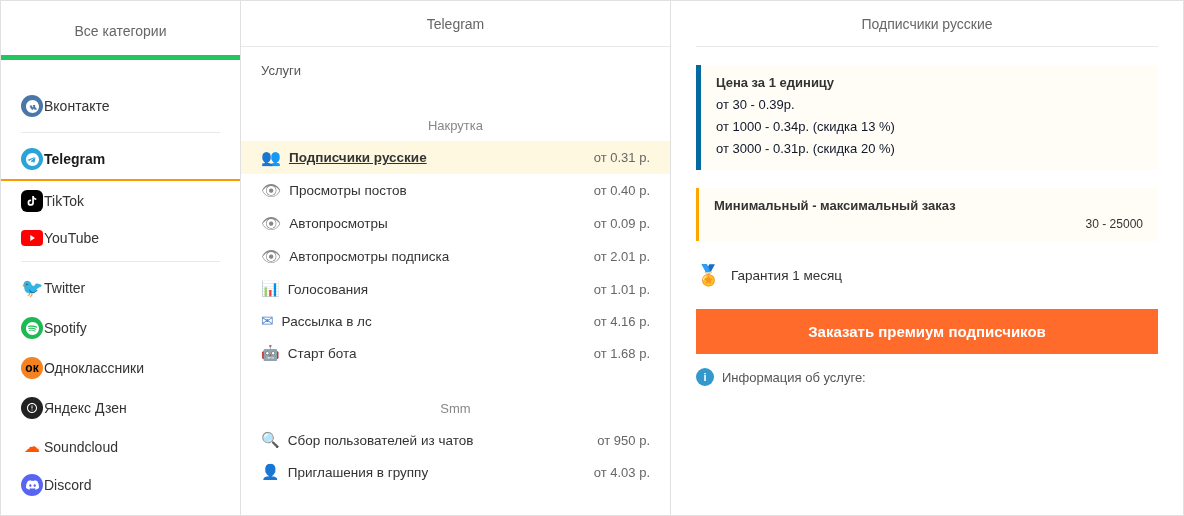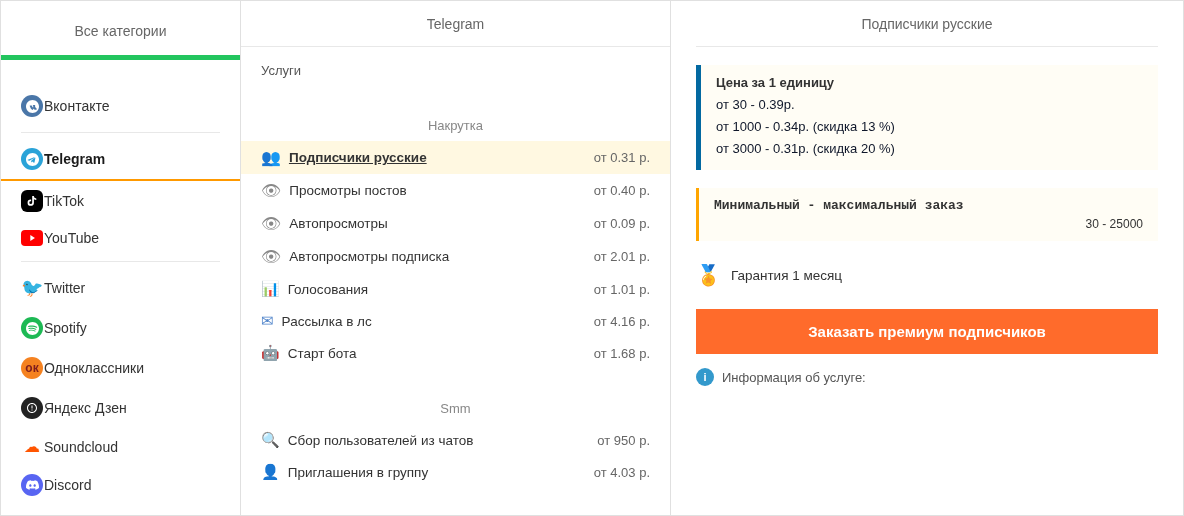--- a/index.html
+++ b/index.html
@@ -139,21 +139,20 @@
       border-left: 3px solid #ffa500;
       padding: 10px 15px;
       margin-bottom: 18px;
       background: #fffdf5;
     }
     .minmax-box .minmax-label {
       font-size: 13px;
       font-weight: bold;
       color: #333;
       margin-bottom: 4px;
-      font-family: Liberation Mono, monospace;
     }
     .minmax-box .minmax-val {
       font-size: 12px;
       color: #333;
       text-align: right;
     }
     .guarantee-row {
       display: flex;
       align-items: center;
       gap: 10px;
@@ -255,21 +254,21 @@
     <div class="sidebar-item">
       <span style="width:22px;height:22px;background:#1db954;border-radius:50%;display:inline-flex;align-items:center;justify-content:center;flex-shrink:0;">
         <svg width="13" height="13" viewBox="0 0 24 24" fill="white">
             <path d="M12 0C5.4 0 0 5.4 0 12s5.4 12 12 12 12-5.4 12-12S18.66 0 12 0zm5.521 17.34c-.24.359-.66.48-1.021.24-2.82-1.74-6.36-2.101-10.561-1.141-.418.122-.779-.179-.899-.539-.12-.421.18-.78.54-.9 4.56-1.021 8.52-.6 11.64 1.32.42.18.479.659.301 1.02zm1.44-3.3c-.301.42-.841.6-1.262.3-3.239-1.98-8.159-2.58-11.939-1.38-.479.12-1.02-.12-1.14-.6-.12-.48.12-1.021.6-1.141C9.6 9.9 15 10.561 18.72 12.84c.361.181.54.78.241 1.2zm.12-3.36C15.24 8.4 8.82 8.16 5.16 9.301c-.6.179-1.2-.181-1.38-.721-.18-.601.18-1.2.72-1.381 4.26-1.26 11.28-1.02 15.721 1.621.539.3.719 1.02.419 1.56-.299.421-1.02.599-1.559.3z"></path>
           </svg>
       </span>
       <span>Spotify</span>
     </div>
 
     <div class="sidebar-item">
-      <span style="width:22px;height:22px;background:#f58220;border-radius:50%;display:inline-flex;align-items:center;justify-content:center;flex-shrink:0;font-size:12px;color:#7f1d1d;font-weight:bold;">ок</span>
+      <span style="width:22px;height:22px;background:#f58220;border-radius:50%;display:inline-flex;align-items:center;justify-content:center;flex-shrink:0;font-size:12px;color:#000000;font-weight:bold;">ок</span>
       <span>Одноклассники</span>
     </div>
 
     <div class="sidebar-item">
       <span style="width:22px;height:22px;background:#222;border-radius:50%;display:inline-flex;align-items:center;justify-content:center;flex-shrink:0;">
         <svg width="12" height="12" viewBox="0 0 24 24" fill="white">
             <path d="M12 2C6.48 2 2 6.48 2 12s4.48 10 10 10 10-4.48 10-10S17.52 2 12 2zm0 18c-4.41 0-8-3.59-8-8s3.59-8 8-8 8 3.59 8 8-3.59 8-8 8zm-1-13h2v6h-2zm0 8h2v2h-2z"></path>
           </svg>
       </span>
       <span>Яндекс Дзен</span>

